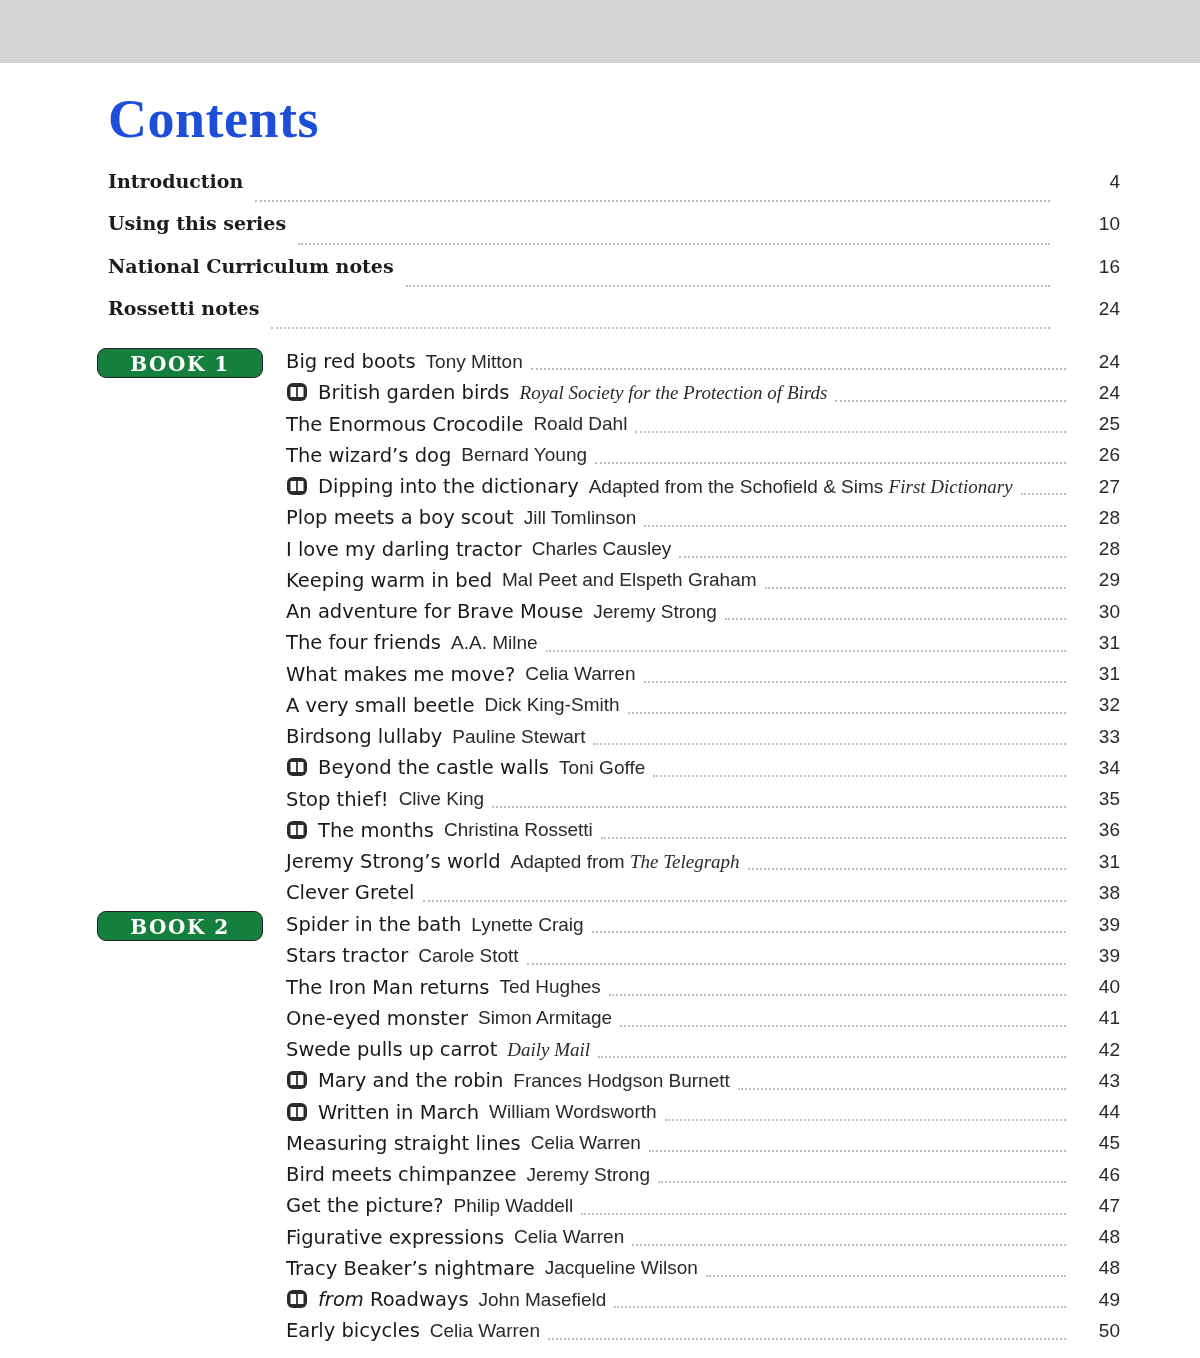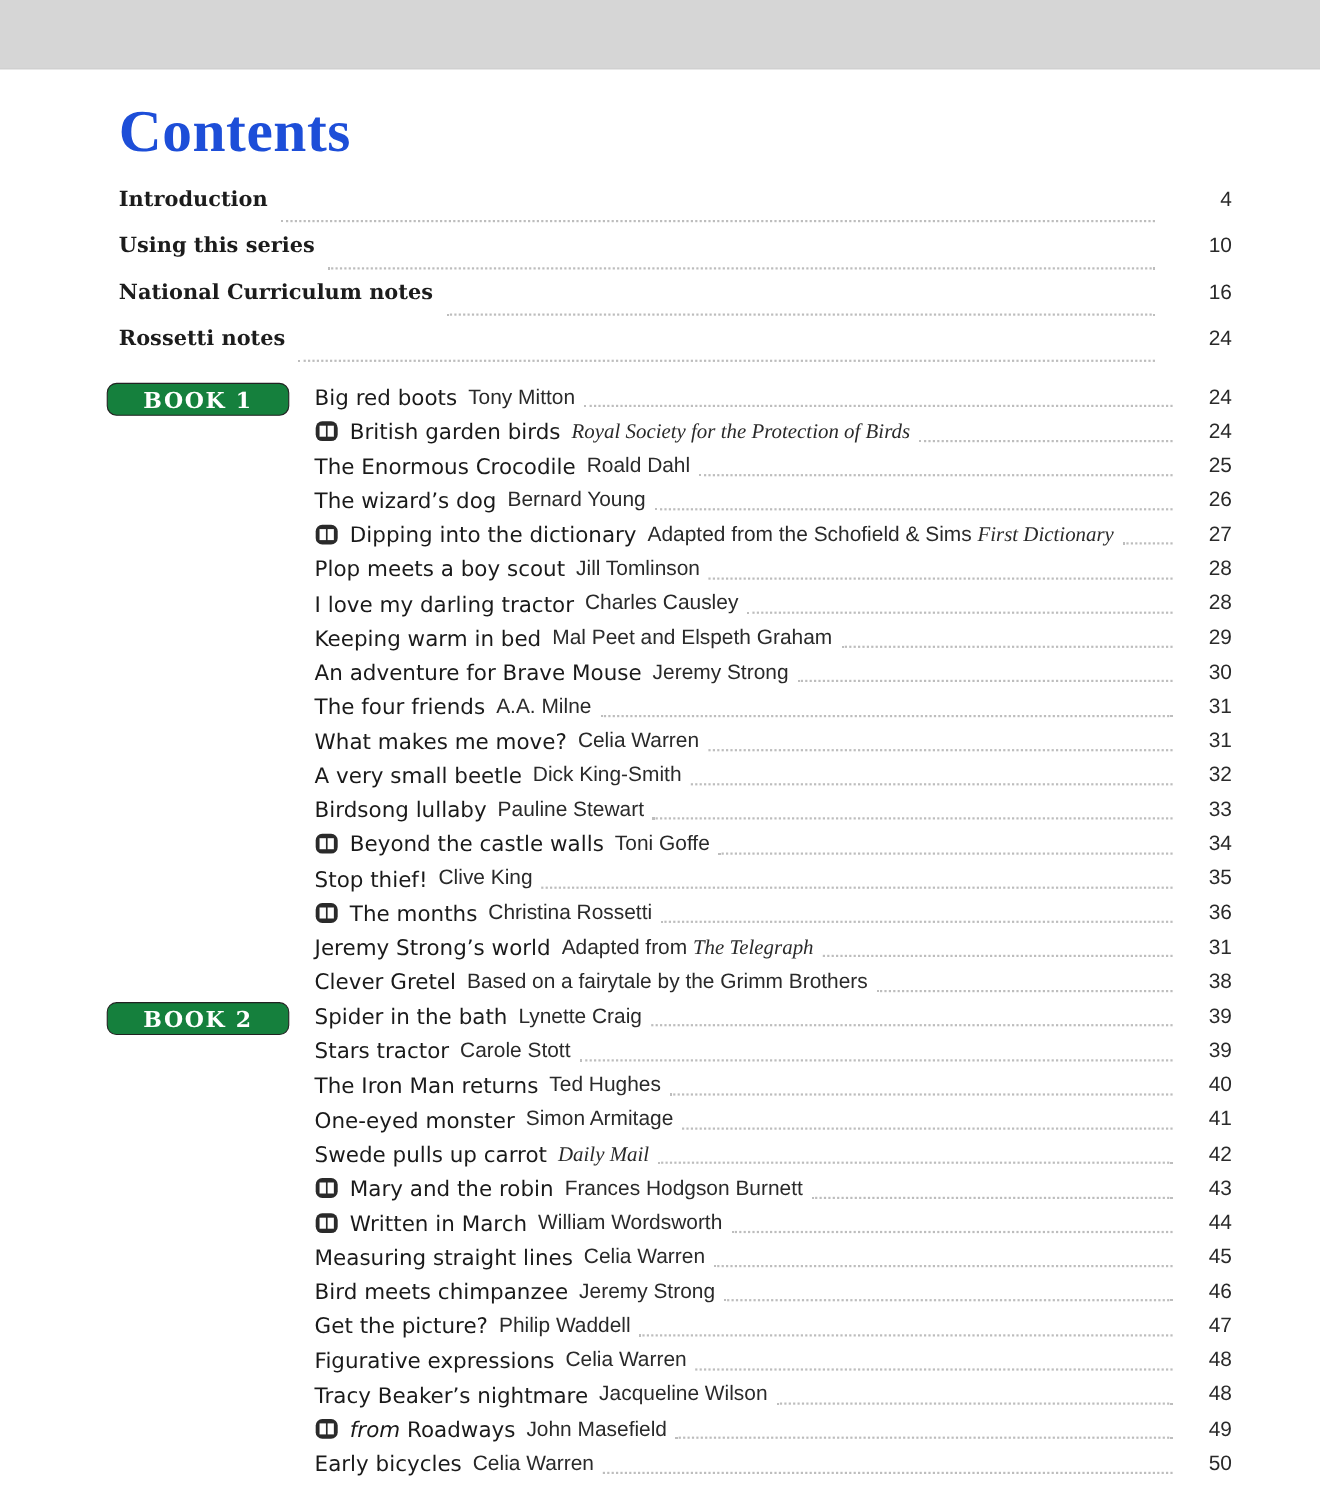--- a/index.html
+++ b/index.html
@@ -254,21 +254,20 @@
         <span class="page-num">36</span>
       </div>
       <div class="entry">
         <span class="entry-title"><span>Jeremy Strong’s world</span></span>
         <span class="entry-author"><span>Adapted from</span> <span class="ital">The Telegraph</span></span>
         <span class="leader"></span>
         <span class="page-num">31</span>
       </div>
       <div class="entry">
         <span class="entry-title"><span>Clever Gretel</span></span>
-        <span class="entry-author"><span>Based on a fairytale by the Grimm Brothers</span></span>
         <span class="leader"></span>
         <span class="page-num">38</span>
       </div>
     </div>
 </div>
 
 <div class="book-section" id="book-1" style="top:909px;">
   <div class="book-badge">BOOK 2</div>
   <div class="entries">
       <div class="entry">

